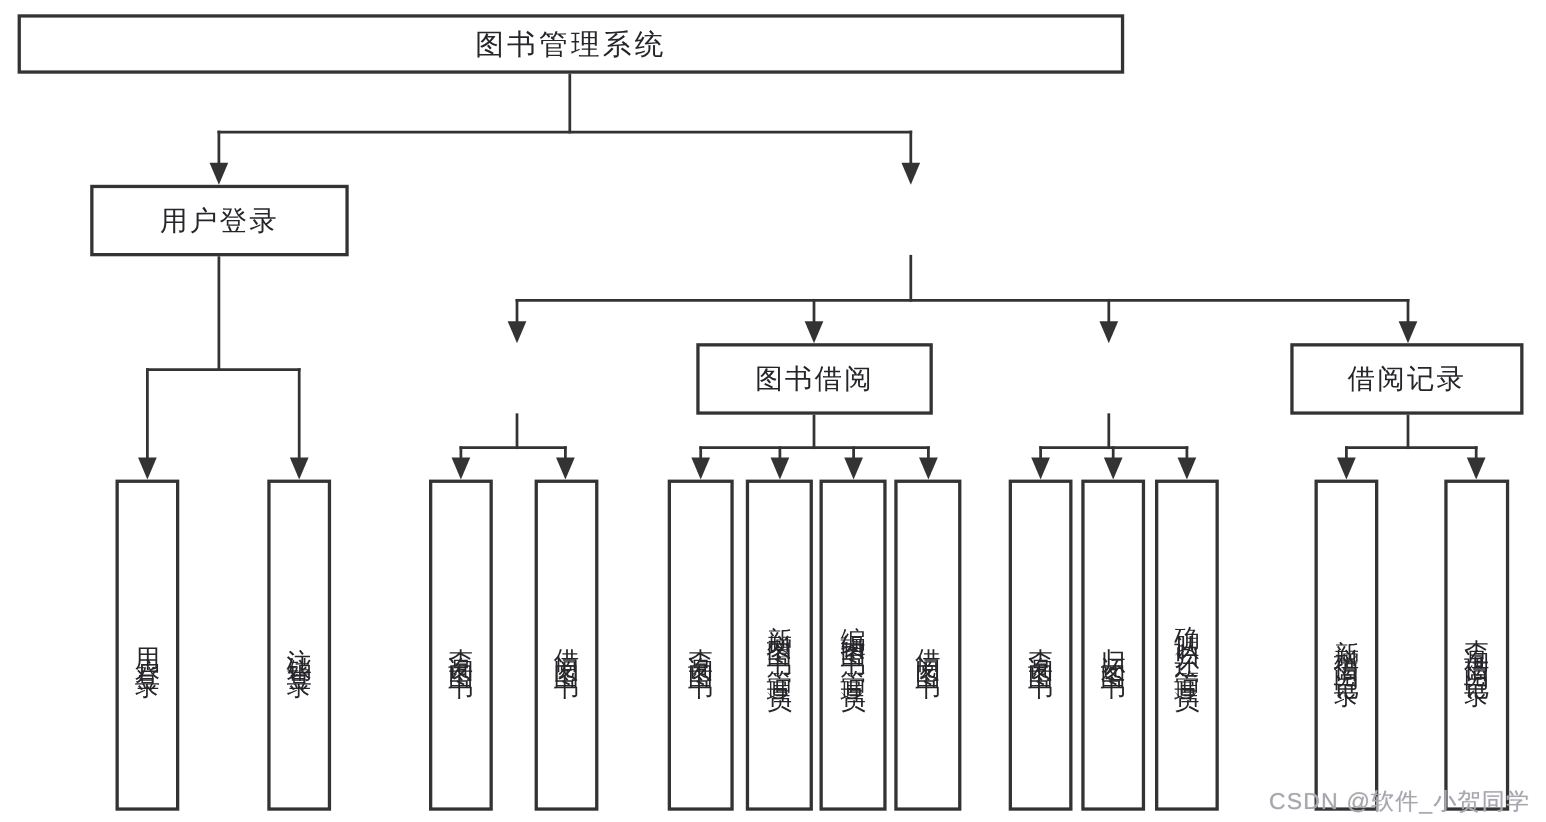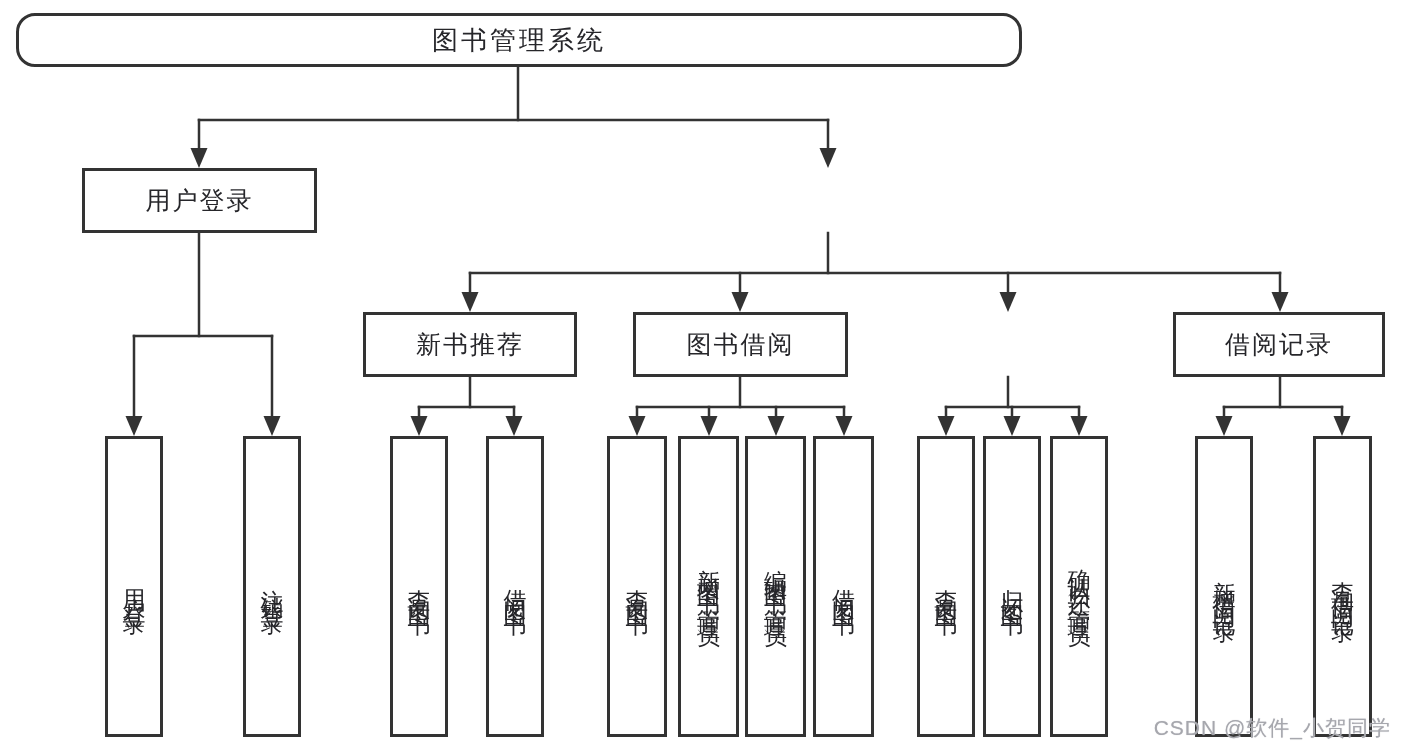--- a/index.html
+++ b/index.html
@@ -124,25 +124,24 @@
       <polygon points="767.5,416 784.5,416 776,436"></polygon>
       <polygon points="835.5,416 852.5,416 844,436"></polygon>
       <polygon points="937.5,416 954.5,416 946,436"></polygon>
       <polygon points="1003.5,416 1020.5,416 1012,436"></polygon>
       <polygon points="1070.5,416 1087.5,416 1079,436"></polygon>
       <polygon points="1215.5,416 1232.5,416 1224,436"></polygon>
       <polygon points="1333.5,416 1350.5,416 1342,436"></polygon>
     </g>
   </svg>
 
-  <div class="node root" style="left:16px; top:13px; width:1006px; height:54px;border-radius:19px;">图书管理系统</div>
+  <div class="node root" style="left:16px; top:13px; width:1006px; height:54px;">图书管理系统</div>
 
   <div class="node branch" style="left:82px; top:168px; width:235px; height:65px;">用户登录</div>
 
-  <div class="node branch" style="left:363px; top:312px; width:214px; height:65px;">新书推荐</div>
   <div class="node branch" style="left:633px; top:312px; width:215px; height:65px;">图书借阅</div>
   <div class="node branch" style="left:1173px; top:312px; width:212px; height:65px;">借阅记录</div>
 
   <div class="node leaf" style="left:105px; top:436px; width:58px; height:301px;">用户登录</div>
   <div class="node leaf" style="left:243px; top:436px; width:58px; height:301px;">注销登录</div>
 
   <div class="node leaf" style="left:390px; top:436px; width:58px; height:301px;">查询图书</div>
   <div class="node leaf" style="left:486px; top:436px; width:58px; height:301px;">借阅图书</div>
 
   <div class="node leaf" style="left:607px; top:436px; width:60px; height:301px;">查询图书</div>

